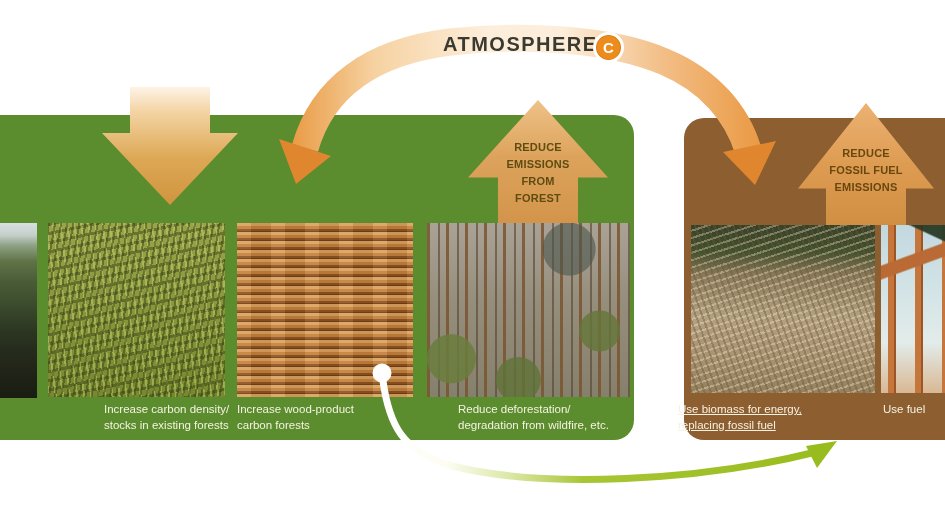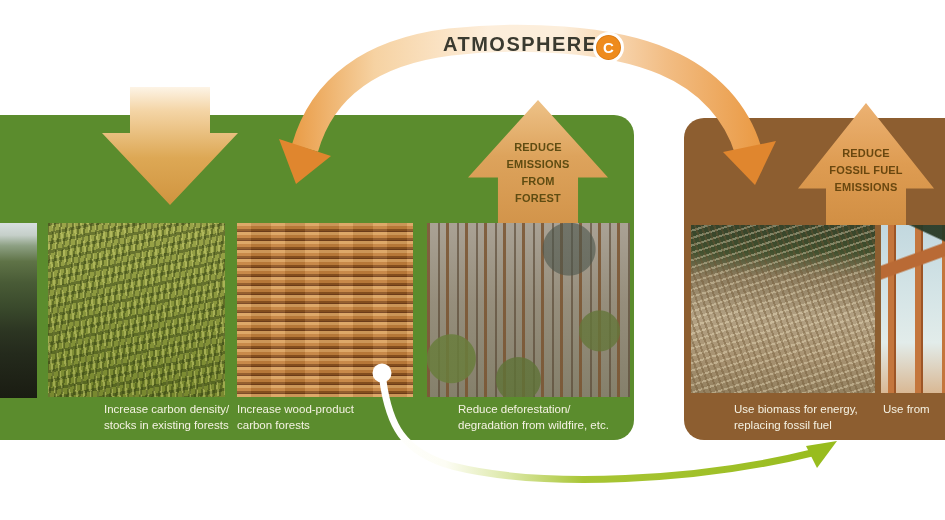--- a/index.html
+++ b/index.html
@@ -68,21 +68,21 @@
       repeating-linear-gradient(90deg,rgba(0,0,0,0) 0 7px,#c4763d 7px 13px,#9d5526 13px 15px,rgba(0,0,0,0) 15px 27px),
       linear-gradient(180deg,#c2d8df 0%,#d4e4e6 40%,#e2ecea 70%,#d9b894 100%);}
 
   .caption{
     position:absolute;top:401px;z-index:5;font-size:11.5px;line-height:16px;
     color:#f5f2e3;white-space:pre-line;
   }
   #caption-existing-forests{left:60px;margin-left:44px;}
   #caption-wood-product{left:237px;}
   #caption-deforestation{left:437px;margin-left:21px;}
-  #caption-biomass{left:734px;}
+  #caption-biomass{left:678px;text-decoration:underline;}
   #caption-wood{left:883px;}
 
   #arc-svg,#cycle-svg{position:absolute;left:0;top:0;z-index:6;pointer-events:none;}
   #atmosphere-label{
     position:absolute;left:443px;top:33px;z-index:7;font-size:20px;font-weight:bold;
     letter-spacing:1.5px;color:#3a3a30;text-align:center;
   }
   #carbon-badge{
     position:absolute;left:593px;top:32px;z-index:7;width:25px;height:25px;
     border:3px solid #fff;border-radius:50%;background:#ee8b1d;color:#fff;
@@ -118,21 +118,21 @@
   <div class="photo" id="photo-framing" title="wood-frame building construction"></div>
 
   <div class="caption" id="caption-existing-forests">Increase carbon density/
 stocks in existing forests</div>
   <div class="caption" id="caption-wood-product">Increase wood-product
 carbon forests</div>
   <div class="caption" id="caption-deforestation">Reduce deforestation/
 degradation from wildfire, etc.</div>
   <div class="caption" id="caption-biomass">Use biomass for energy,
 replacing fossil fuel</div>
-  <div class="caption" id="caption-wood">Use from</div>
+  <div class="caption" id="caption-wood">Use fuel</div>
 
   <svg id="arc-svg" width="945" height="520" viewBox="0 0 945 520">
     <defs>
       <linearGradient id="archGrad" gradientUnits="userSpaceOnUse" x1="290" y1="0" x2="760" y2="0">
         <stop offset="0" stop-color="#e99a43"></stop>
         <stop offset="0.18" stop-color="#f6d2a2"></stop>
         <stop offset="0.42" stop-color="#fdeedb"></stop>
         <stop offset="0.58" stop-color="#fceedb"></stop>
         <stop offset="0.8" stop-color="#f2bd84"></stop>
         <stop offset="1" stop-color="#ea9a44"></stop>

